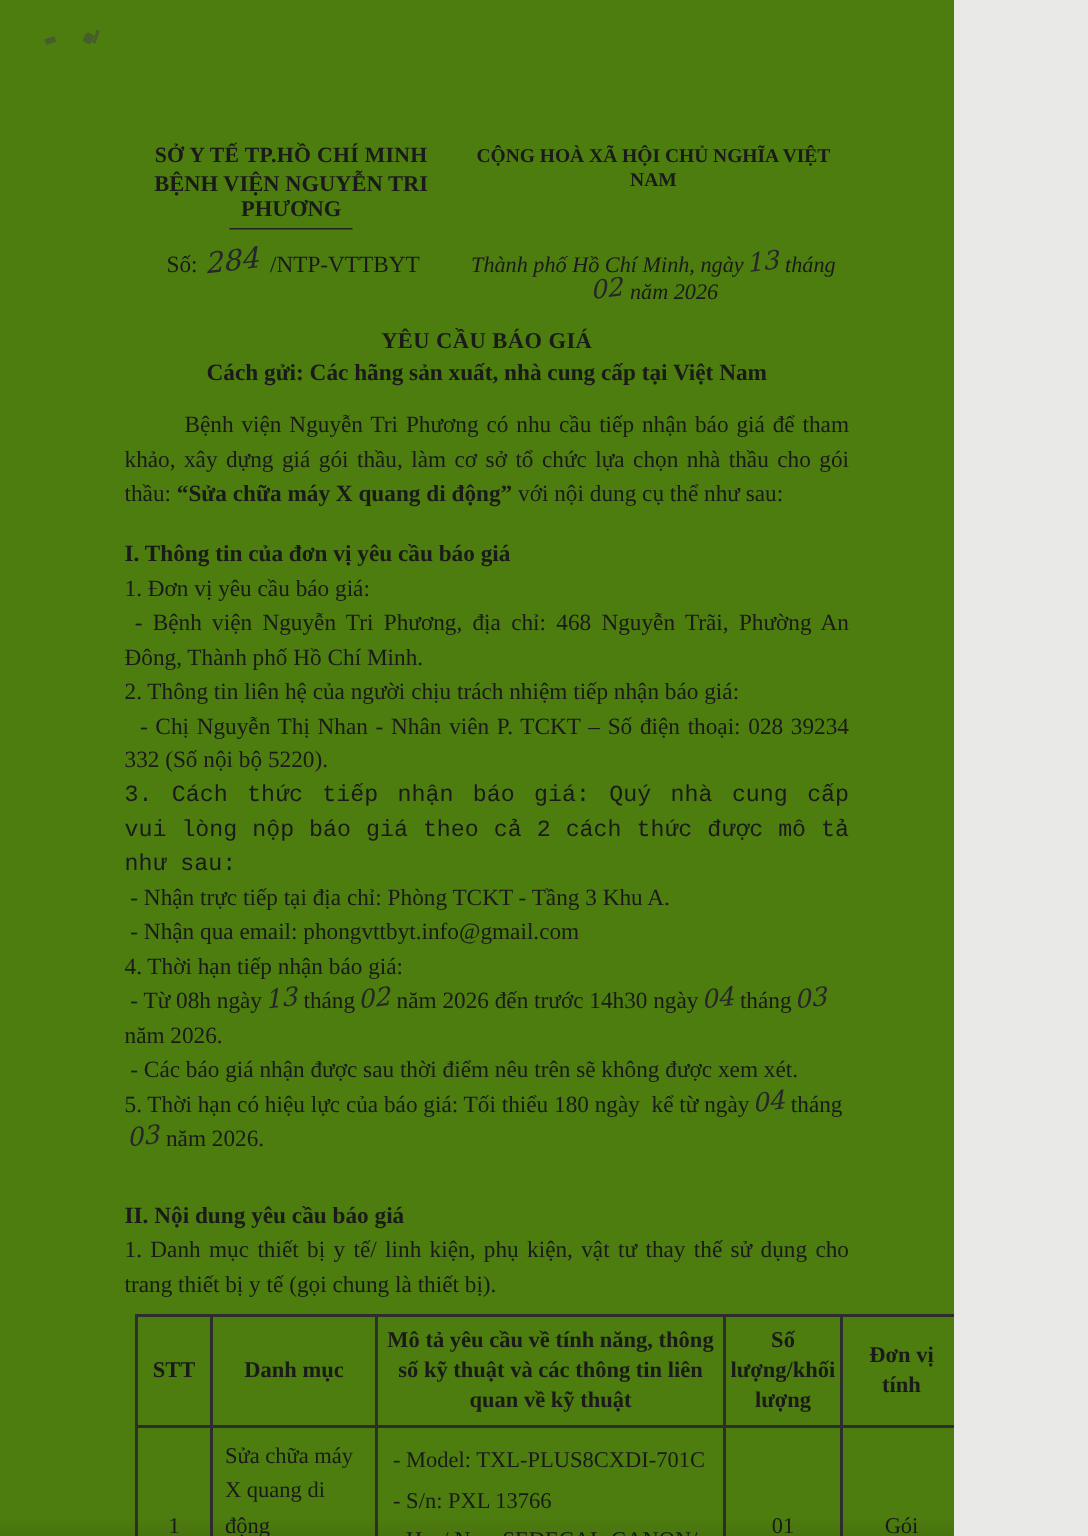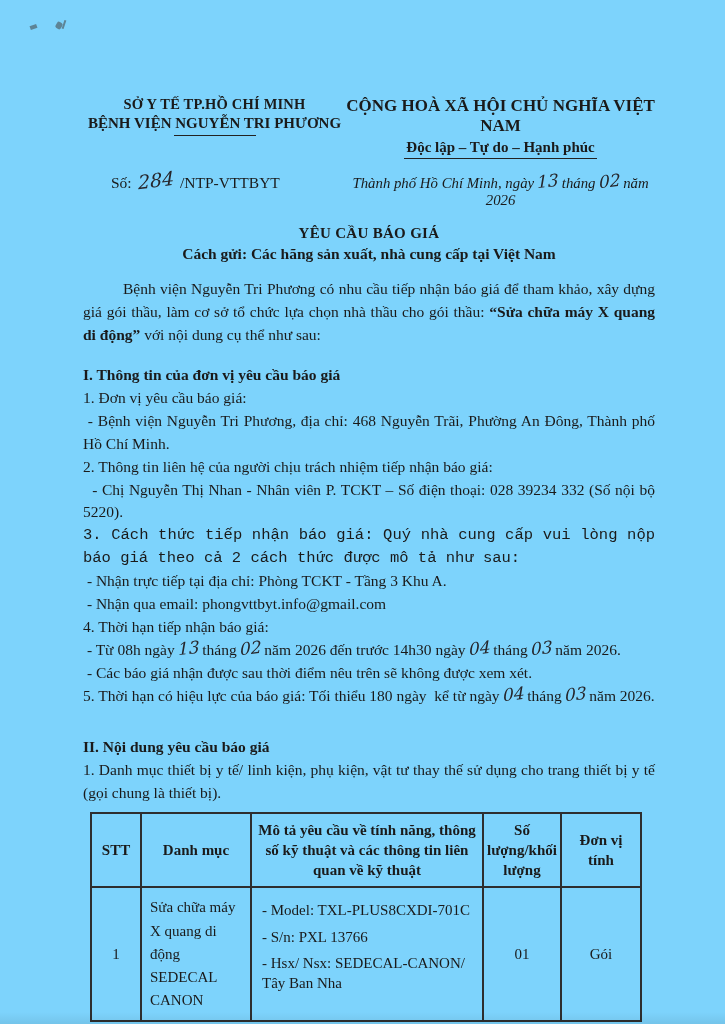--- a/index.html
+++ b/index.html
@@ -5,22 +5,22 @@
   html,body{margin:0;padding:0;}
   body{
     width:725px;height:1024px;
     background:#e9e9e7;
     font-family:"Liberation Serif", serif;
     color:#1a1a1a;
     -webkit-font-smoothing:antialiased;
   }
   .page{
     position:relative;
-    width:725px;height:1024px;
-    background:#7dd3fc;
+    width:636px;height:1024px;
+    background:#4d7c0f;
     overflow:hidden;
     box-sizing:border-box;
   }
   .page::after{
     content:"";
     position:absolute;left:0;right:0;bottom:0;height:12px;
     background:linear-gradient(to bottom, rgba(0,0,0,0), rgba(0,0,0,0.07));
     pointer-events:none;
   }
   .scan-mark{
@@ -40,21 +40,21 @@
   }
   .header-row{
     display:flex;
     padding-top:96px;
   }
   .header-left{width:46%;text-align:center;}
   .header-right{width:54%;text-align:center;}
   .org-line1{font-weight:bold;font-size:14.5px;letter-spacing:.2px;}
   .org-line2{font-weight:bold;font-size:15px;margin-top:2px;}
   .org-underline{width:82px;border-top:1.6px solid #222;margin:3px auto 0 auto;height:0;}
-  .motto-line1{font-weight:bold;font-size:17px;}
+  .motto-line1{font-weight:bold;font-size:13px;}
   .motto-line2{display:inline-block;font-weight:bold;font-size:15px;margin-top:3px;
     border-bottom:1.6px solid #222;padding:0 2px 2px 2px;}
 
   .ref-row{display:flex;align-items:baseline;margin-top:13px;}
   .ref-left{width:46%;box-sizing:border-box;padding-left:28px;font-size:15.5px;white-space:pre-wrap;}
   .ref-right{width:54%;text-align:center;font-style:italic;font-size:14.8px;white-space:pre-wrap;}
 
   .hw{
     font-family:"DejaVu Serif", serif;
     font-style:italic;
@@ -160,21 +160,20 @@
   <div class="content">
 
     <div class="header-row">
       <div class="header-left">
         <div class="org-line1">SỞ Y TẾ TP.HỒ CHÍ MINH</div>
         <div class="org-line2">BỆNH VIỆN NGUYỄN TRI PHƯƠNG</div>
         <div class="org-underline"></div>
       </div>
       <div class="header-right">
         <div class="motto-line1">CỘNG HOÀ XÃ HỘI CHỦ NGHĨA VIỆT NAM</div>
-        <div><span class="motto-line2">Độc lập – Tự do – Hạnh phúc</span></div>
       </div>
     </div>
 
     <div class="ref-row">
       <div class="ref-left"><span>Số:</span><span class="hw hw-big">284</span><span>/NTP-VTTBYT</span></div>
       <div class="ref-right"><span>Thành phố Hồ Chí Minh, ngày</span><span class="hw">13</span><span>tháng</span><span class="hw">02</span><span>năm 2026</span></div>
     </div>
 
     <div class="doc-title">YÊU CẦU BÁO GIÁ</div>
     <div class="doc-subtitle">Cách gửi: Các hãng sản xuất, nhà cung cấp tại Việt Nam</div>

